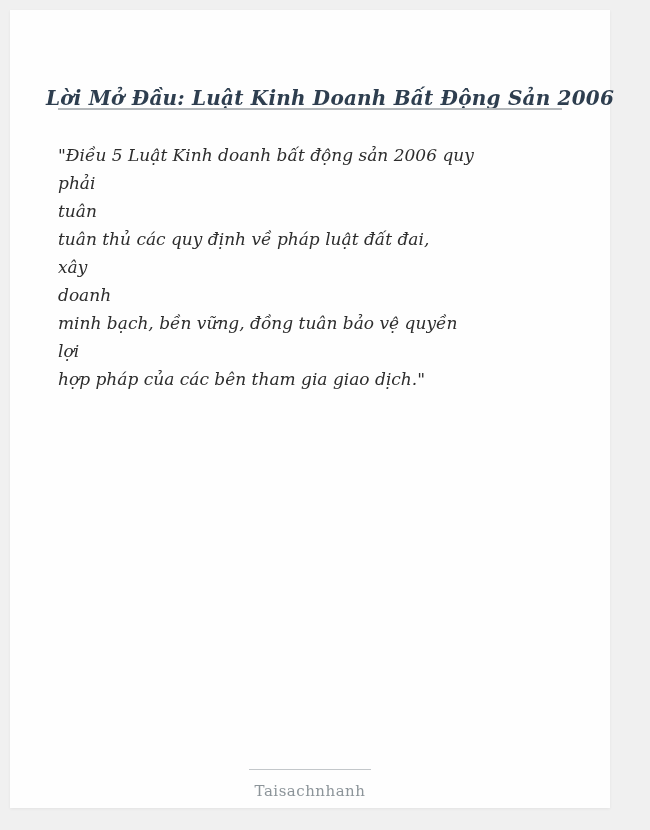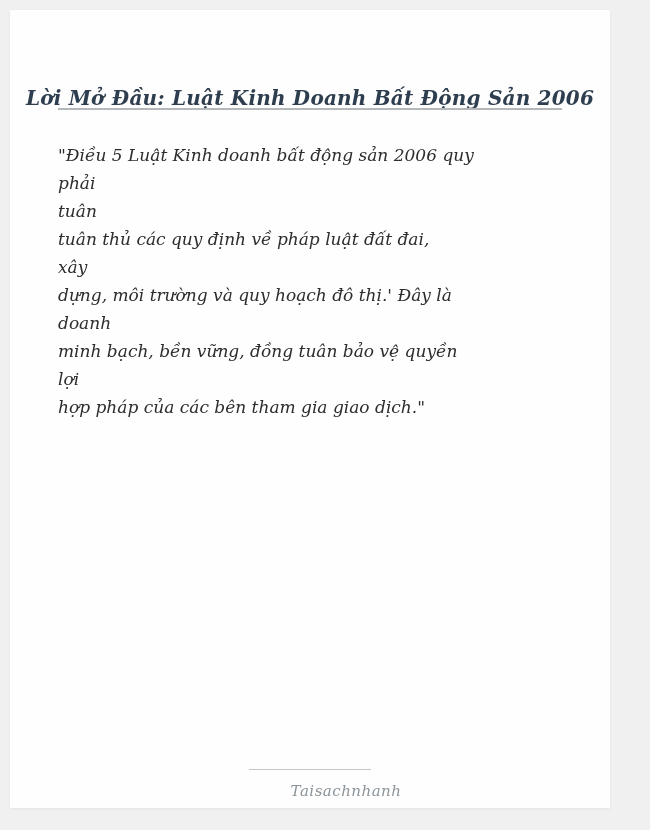--- a/index.html
+++ b/index.html
@@ -28,20 +28,21 @@
     top: 60px;
     left: 0;
     width: 100%;
     text-align: center;
     font-style: italic;
     font-weight: bold;
     font-size: 20px;
     letter-spacing: 0.2px;
     color: #2e3e4f;
     line-height: 30px;
+    padding-left: 20px;
   }
   .title-rule {
     position: absolute;
     top: 98px;
     left: 48px;
     right: 48px;
     height: 2px;
     background: #b4b8bb;
   }
   .body-text {
@@ -64,44 +65,41 @@
     width: 122px;
     height: 0;
     border-top: 1px solid #c3c7ca;
   }
   .footer-text {
     position: absolute;
     top: 770px;
     left: 0;
     width: 100%;
     text-align: center;
-    font-style: italic;
     font-size: 15px;
     letter-spacing: 0.5px;
     color: #8c9499;
     line-height: 22px;
-    padding-left: 36px;
   }
 </style>
 </head>
 <body>
 
 <div class="paper">
 
   <h1 class="doc-title">Lời Mở Đầu: Luật Kinh Doanh Bất Động Sản 2006</h1>
 
   <div class="title-rule"></div>
 
   <div class="body-text">
     <p>"Điều 5 Luật Kinh doanh bất động sản 2006 quy</p>
     <p>phải</p>
     <p>tuân</p>
     <p>tuân thủ các quy định về pháp luật đất đai,</p>
     <p>xây</p>
-    <p>dựng, môi trường và quy hoạch đô thị.' Đây là</p>
     <p>doanh</p>
     <p>minh bạch, bền vững, đồng tuân bảo vệ quyền</p>
     <p>lợi</p>
     <p>hợp pháp của các bên tham gia giao dịch."</p>
   </div>
 
   <div class="footer-rule"></div>
 
   <div class="footer-text">Taisachnhanh</div>
 

